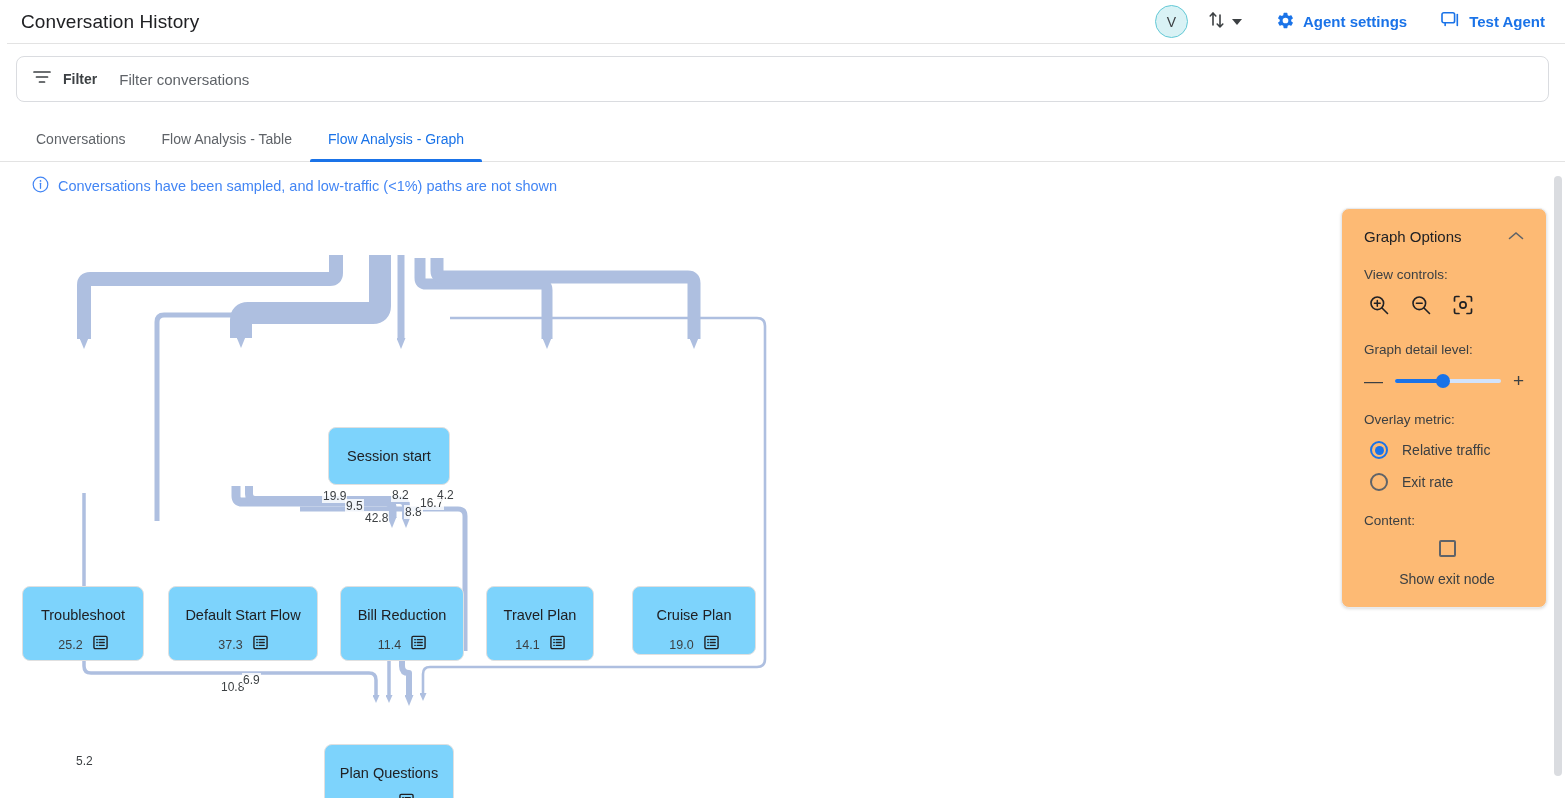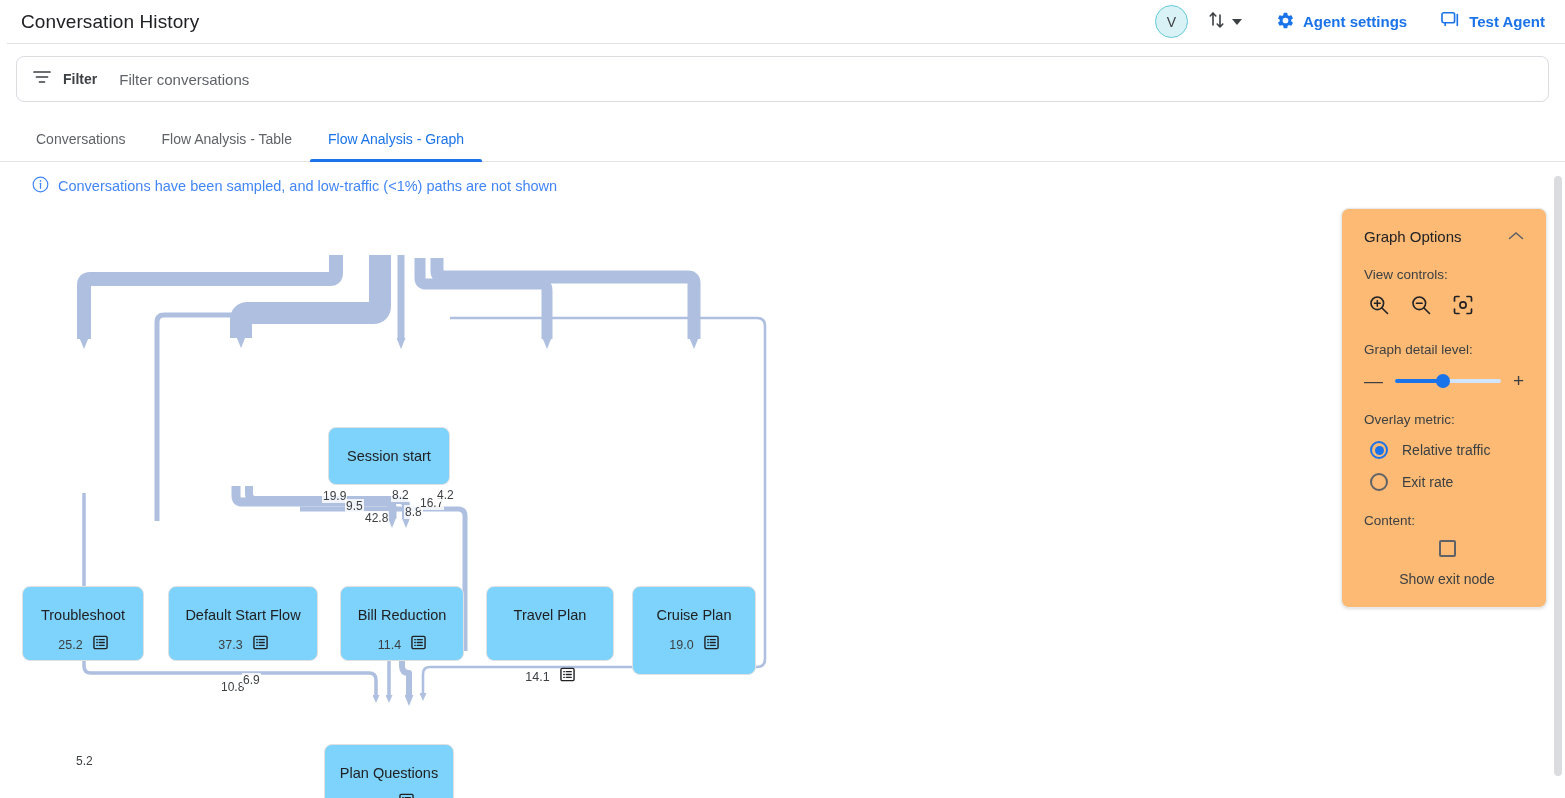--- a/index.html
+++ b/index.html
@@ -291,34 +291,34 @@
       <span class="node-val">11.4</span>
       <span class="list-icon">
         <svg width="15" height="15" viewBox="0 0 16 16">
           <rect x="1" y="1.5" width="14" height="13" rx="1.4" fill="none" stroke="#202124" stroke-width="1.5"></rect>
           <path d="M4 5 H4.6 M6.6 5 H12 M4 8 H4.6 M6.6 8 H12 M4 11 H4.6 M6.6 11 H12" stroke="#202124" stroke-width="1.4" stroke-linecap="round"></path>
         </svg>
       </span>
     </span>
   </div>
 
-  <div class="node" style="left:486px; top:390px; width:128px; height:75px;gap:32px;">
+  <div class="node" style="left:486px; top:390px; width:108px; height:75px;">
     <span class="node-title">Travel Plan</span>
     <span class="node-metric">
       <span class="node-val">14.1</span>
       <span class="list-icon">
         <svg width="15" height="15" viewBox="0 0 16 16">
           <rect x="1" y="1.5" width="14" height="13" rx="1.4" fill="none" stroke="#202124" stroke-width="1.5"></rect>
           <path d="M4 5 H4.6 M6.6 5 H12 M4 8 H4.6 M6.6 8 H12 M4 11 H4.6 M6.6 11 H12" stroke="#202124" stroke-width="1.4" stroke-linecap="round"></path>
         </svg>
       </span>
     </span>
   </div>
 
-  <div class="node" style="left:632px; top:390px; width:124px; height:89px;">
+  <div class="node" style="left:632px; top:390px; width:124px; height:69px;">
     <span class="node-title">Cruise Plan</span>
     <span class="node-metric">
       <span class="node-val">19.0</span>
       <span class="list-icon">
         <svg width="15" height="15" viewBox="0 0 16 16">
           <rect x="1" y="1.5" width="14" height="13" rx="1.4" fill="none" stroke="#202124" stroke-width="1.5"></rect>
           <path d="M4 5 H4.6 M6.6 5 H12 M4 8 H4.6 M6.6 8 H12 M4 11 H4.6 M6.6 11 H12" stroke="#202124" stroke-width="1.4" stroke-linecap="round"></path>
         </svg>
       </span>
     </span>

